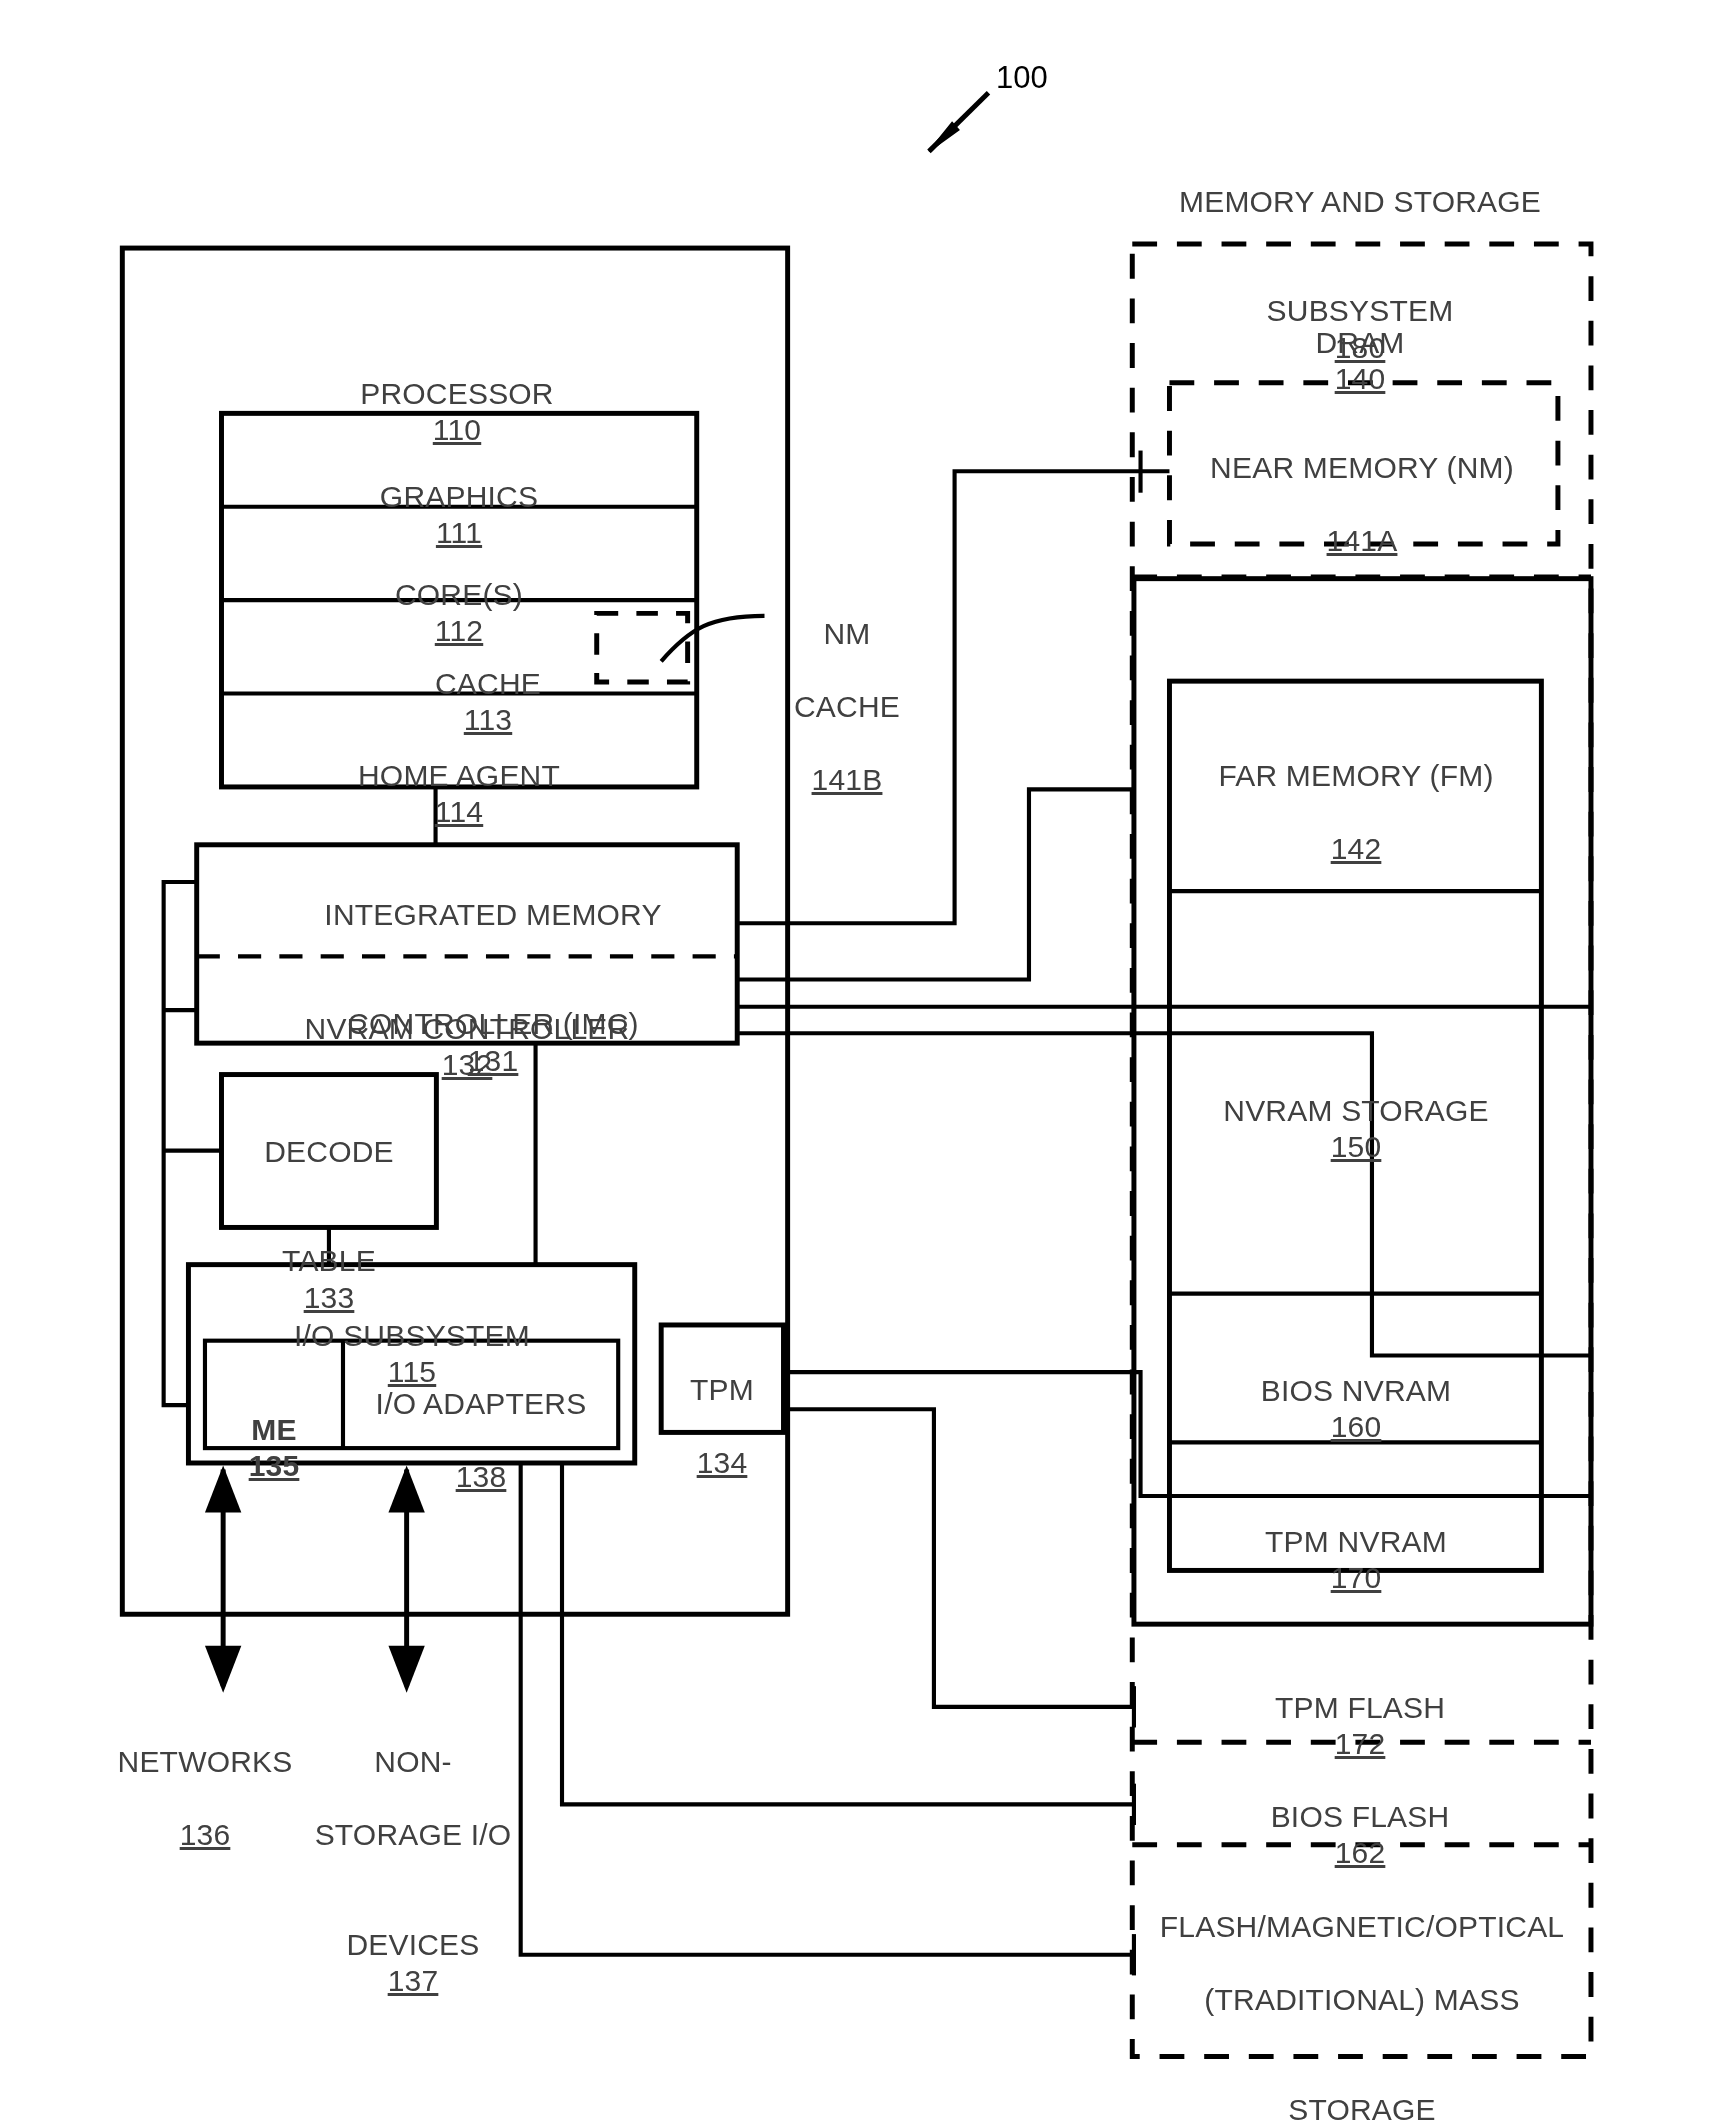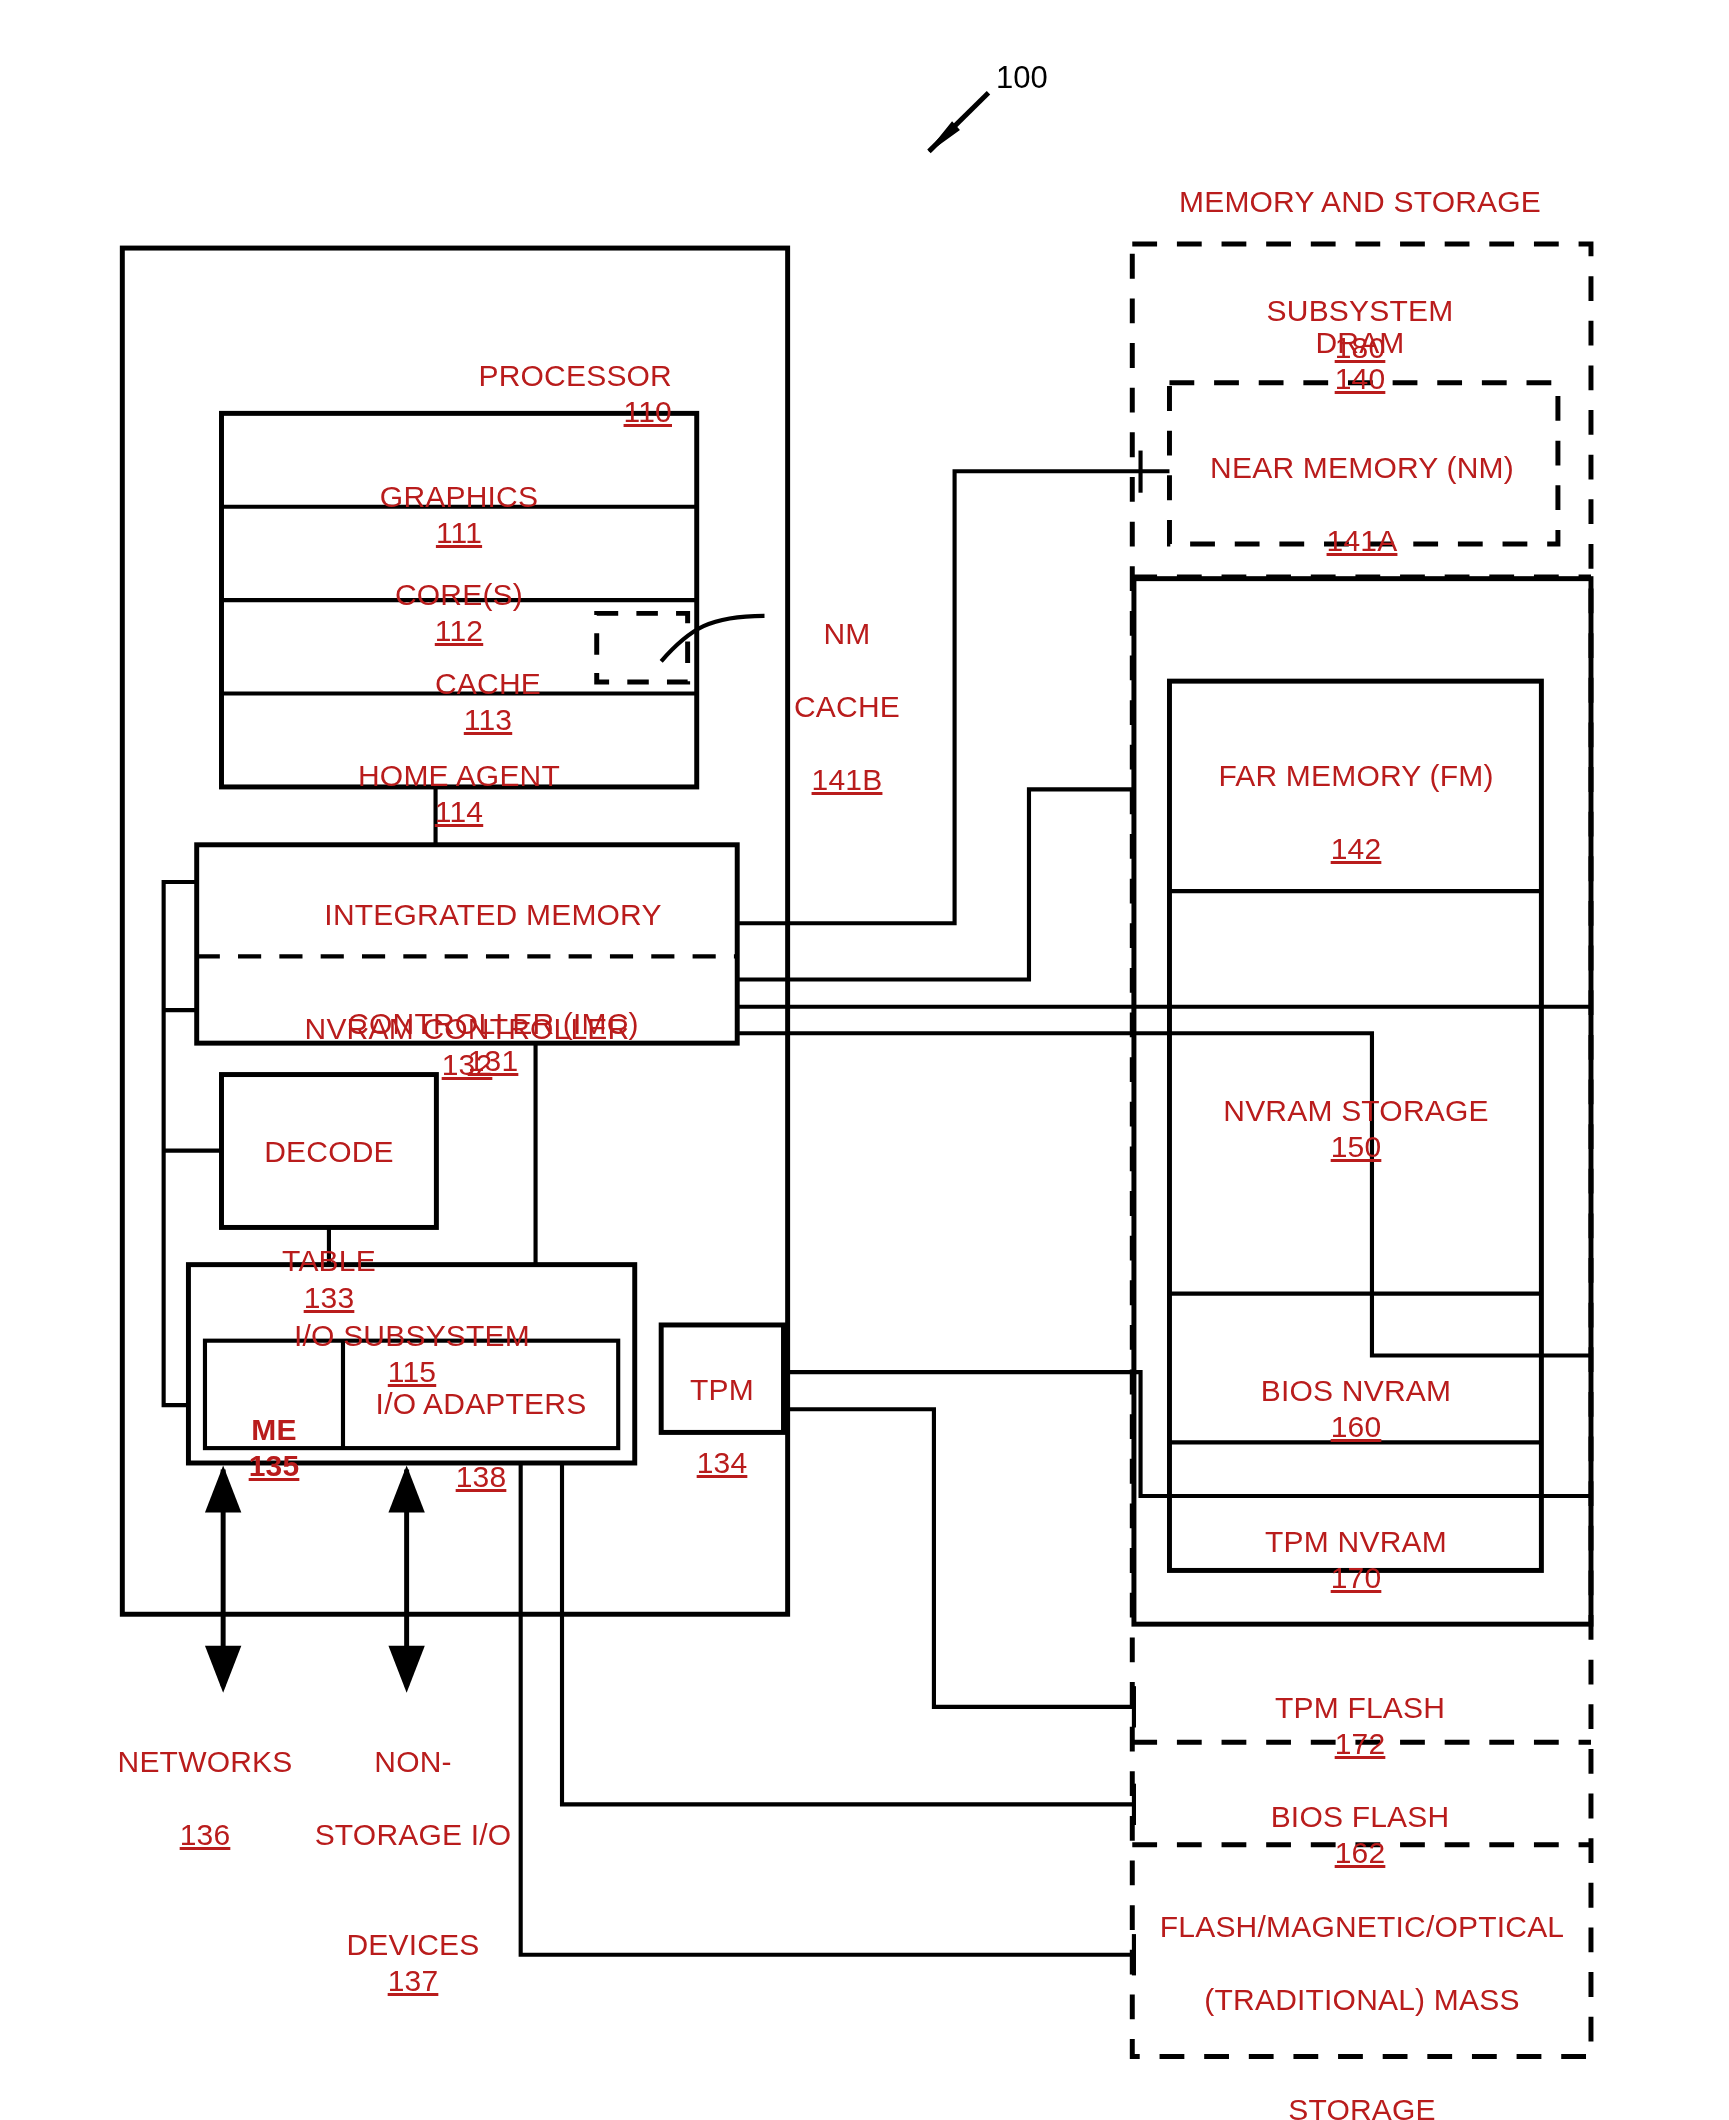--- a/index.html
+++ b/index.html
@@ -20,21 +20,21 @@
     position: absolute;
     top: 0; left: 0;
     width: 1729px;
     height: 2121px;
   }
   .lbl {
     position: absolute;
     font-family: "Liberation Sans", sans-serif;
     font-size: 30px;
     line-height: 1.22;
-    color: #b91c1c;
+    color: #404040;
     text-align: center;
     white-space: pre-line;
     letter-spacing: 0.2px;
   }
   .ref { text-decoration: underline; text-underline-offset: 1.7px; }
   .c { transform: translateX(-50%); }
   .fig-num {
     position: absolute;
     font-size: 31px;
   }
@@ -139,21 +139,21 @@
   <div class="fig-num" style="left:996px; top:60px;">100</div>
 
   <div class="lbl c" style="left:1360px; top:147px; width:446px;">
     <div>MEMORY AND STORAGE</div>
     <div>
       <span>SUBSYSTEM</span>
       <span class="ref">180</span>
     </div>
   </div>
 
-  <div class="lbl c" style="left:457px; top:321px; width:430px;text-align:right;">
+  <div class="lbl c" style="left:457px; top:339px; width:430px;">
     <span>PROCESSOR</span>
     <span class="ref">110</span>
   </div>
 
   <div class="lbl c" style="left:459px; top:442px; width:446px;">
     <span>GRAPHICS</span>
     <span class="ref">111</span>
   </div>
 
   <div class="lbl c" style="left:459px; top:540px; width:446px;">

